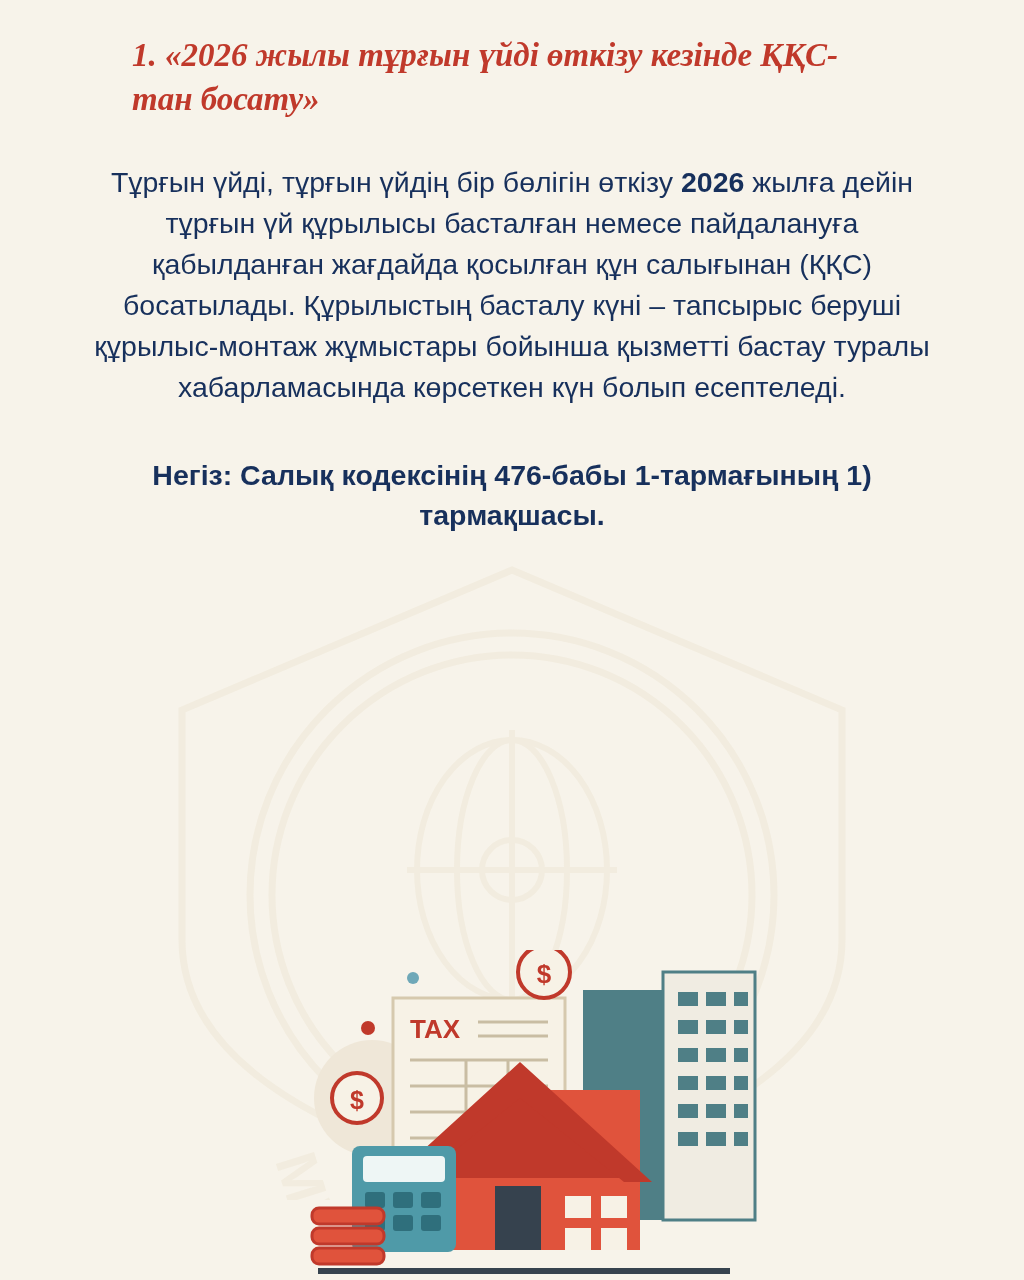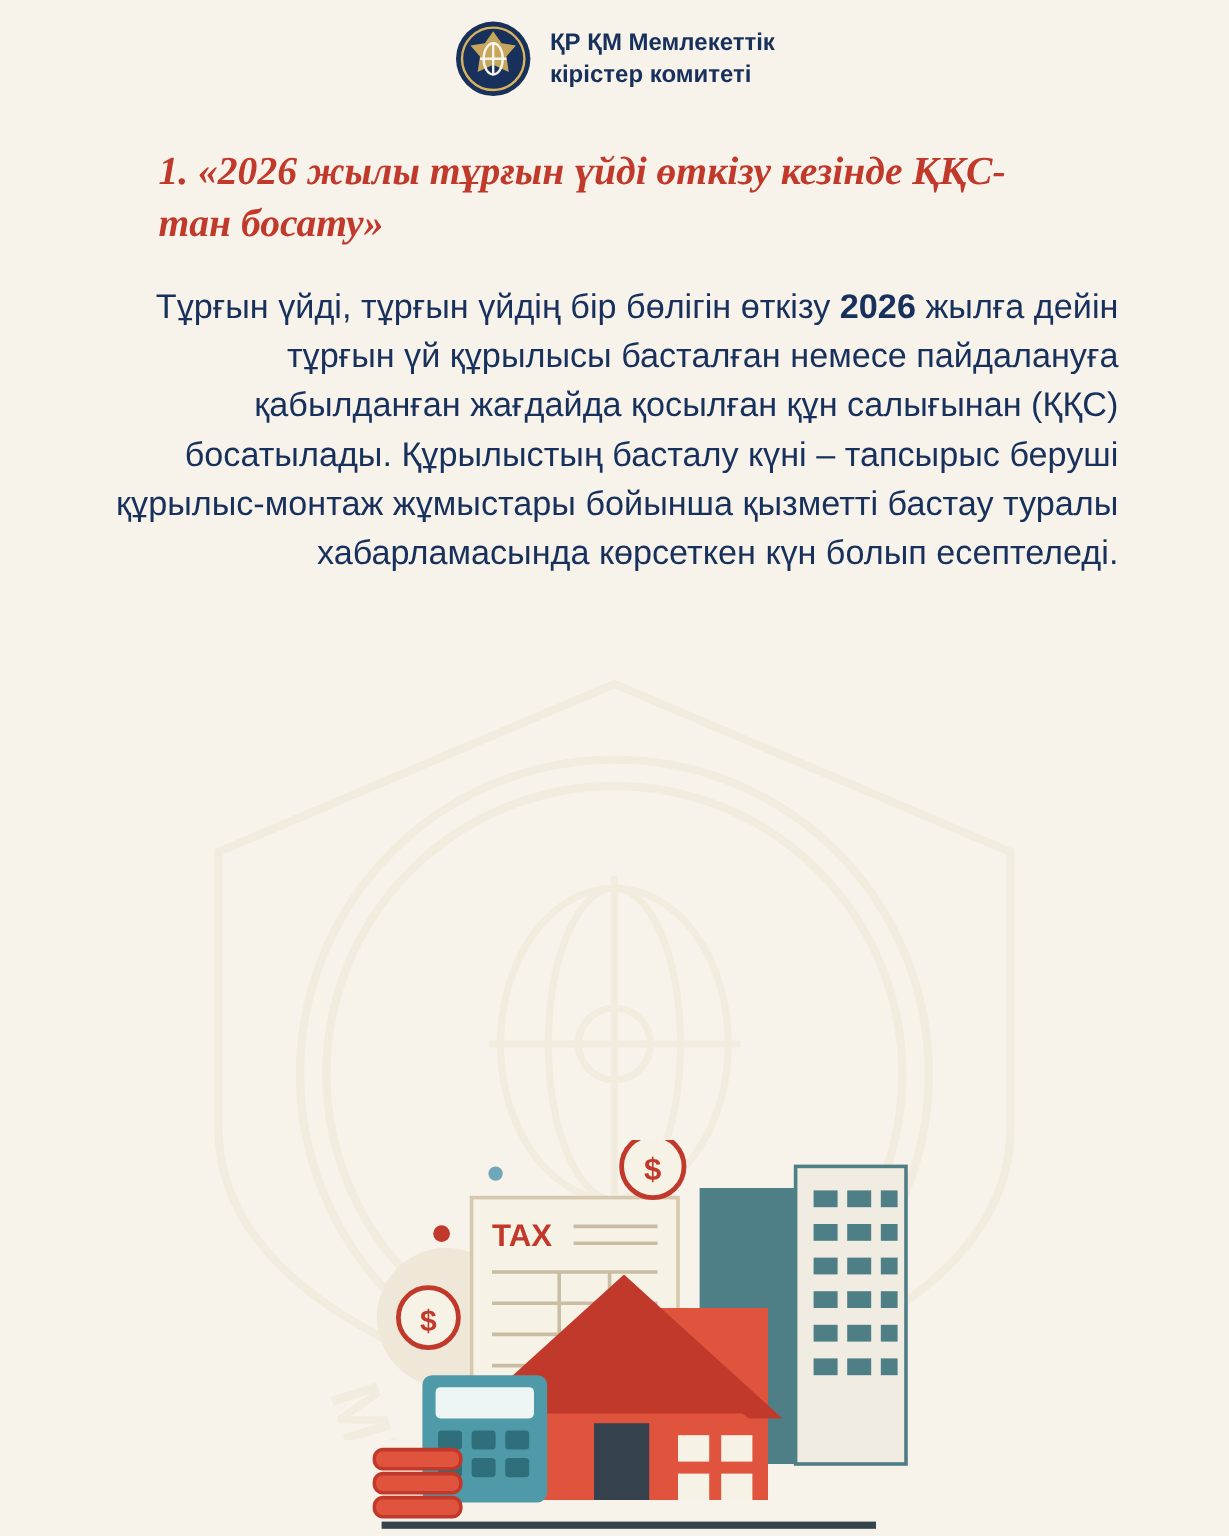--- a/index.html
+++ b/index.html
@@ -90,23 +90,23 @@
     font-style: italic;
     font-weight: bold;
     font-size: 33px;
     line-height: 1.33;
     color: #c0392b;
   }
 
   
   .body-text {
     position: relative;
-    margin: 26px auto 0;
+    margin: 40px auto 0;
     width: 840px;
-    text-align: right;
+    text-align: center;
     font-size: 28.5px;
     line-height: 1.44;
     color: #17305c;
   }
   .body-text b { font-weight: bold; }
 
   
   .basis {
     position: relative;
     margin: 48px auto 0;
@@ -150,46 +150,31 @@
         <line x1="360" y1="190" x2="360" y2="470"></line>
         <line x1="255" y1="330" x2="465" y2="330"></line>
         <circle cx="360" cy="330" r="30"></circle>
       </g>
       <text font-family="Liberation Sans, sans-serif" font-size="58" font-weight="bold" fill="#e7ddc6" letter-spacing="8">
         <textPath href="#wmcircle2" startOffset="6%">МЕМЛЕКЕТТІК КІРІСТЕР КОМИТЕТІ</textPath>
       </text>
     </svg>
   </div>
 
-  <div class="header">
-    <div class="emblem">
-      <svg viewBox="0 0 66 66">
-        <circle cx="33" cy="33" r="31" fill="#17305c"></circle>
-        <circle cx="33" cy="33" r="26" fill="none" stroke="#d9b45b" stroke-width="2"></circle>
-        <path d="M33 10 L40 20 L52 22 L44 31 L46 44 L33 38 L20 44 L22 31 L14 22 L26 20 Z" fill="#d9b45b" opacity="0.9"></path>
-        <ellipse cx="33" cy="33" rx="8" ry="13" fill="none" stroke="#f7f3ea" stroke-width="2"></ellipse>
-        <line x1="33" y1="19" x2="33" y2="47" stroke="#f7f3ea" stroke-width="2"></line>
-        <line x1="22" y1="33" x2="44" y2="33" stroke="#f7f3ea" stroke-width="2"></line>
-      </svg>
-    </div>
-    <div class="header-text">
-      <div>ҚР ҚМ Мемлекеттік</div>
-      <div>кірістер комитеті</div>
-    </div>
-  </div>
 
   <div class="title-block">
   </div>
 
   <div class="question">1. «2026 жылы тұрғын үйді өткізу кезінде ҚҚС-тан босату»</div>
 
   <div class="body-text">
     <span>Тұрғын үйді, тұрғын үйдің бір бөлігін өткізу </span><b>2026</b><span> жылға дейін тұрғын үй құрылысы басталған немесе пайдалануға қабылданған жағдайда қосылған құн салығынан (ҚҚС) босатылады. Құрылыстың басталу күні – тапсырыс беруші құрылыс-монтаж жұмыстары бойынша қызметті бастау туралы хабарламасында көрсеткен күн болып есептеледі.</span>
   </div>
 
+  <div class="basis">Негіз: Салық кодексінің 476-бабы 1-тармағының 1) тармақшасы.</div>
 
   <div class="illustration">
     <svg viewBox="0 0 1024 330">
 
       <circle cx="413" cy="28" r="6" fill="#6fa8b8"></circle>
       <circle cx="368" cy="78" r="7" fill="#c0392b"></circle>
 
       <circle cx="372" cy="148" r="58" fill="#efe7d8"></circle>
 
       <g>

